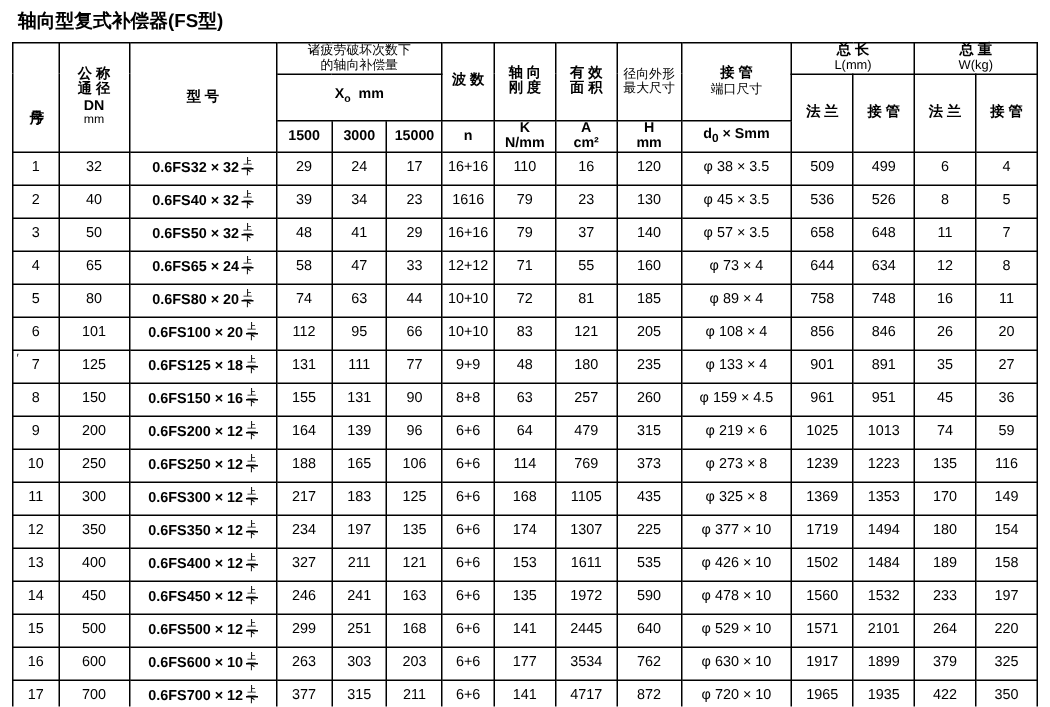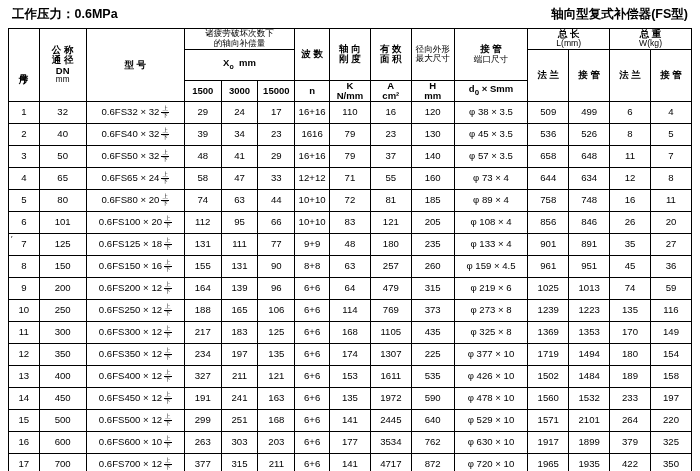--- a/index.html
+++ b/index.html
@@ -33,21 +33,21 @@
   .hdr-unit{font-size:8.2px;font-weight:normal;}
   .vert{
     writing-mode:vertical-rl;
     text-orientation:upright;
     letter-spacing:1px;
     display:inline-block;
     line-height:1;
   }
   .h-seq{height:72px;}
   tbody td{height:21px;font-size:9.6px;}
-  td.model{text-align:center;font-size:9.6px;white-space:nowrap;position:relative;}
+  td.model{text-align:center;font-size:9.6px;white-space:nowrap;position:relative;font-weight:bold;}
   .frac{
     display:inline-block;
     font-size:5.6px;
     line-height:1;
     vertical-align:middle;
     margin-left:2px;
     text-align:center;
   }
   .frac .num{display:block;border-bottom:1px solid #000;padding:0 1px;}
   .frac .den{display:block;padding:0 1px;}
@@ -72,21 +72,20 @@
   col.c-ljg{width:40px;}
   col.c-wfl{width:40px;}
   col.c-wjg{width:40px;}
 </style>
 </head>
 <body>
 
 <div class="page">
 
   <div class="topbar">
-    <div class="left">工作压力：0.6MPa</div>
     <div class="right">轴向型复式补偿器(FS型)</div>
   </div>
 
   <table class="main">
     <colgroup>
       <col class="c-seq">
         <col class="c-dn">
         <col class="c-model">
       <col class="c-x">
         <col class="c-x">
@@ -393,21 +392,21 @@
           <td>φ 426 × 10</td>
           <td>1502</td>
           <td>1484</td>
           <td>189</td>
           <td>158</td>
         </tr>
         <tr>
           <td>14</td>
           <td>450</td>
           <td class="model"><span>0.6FS450 × 12</span><span class="frac"><span class="num">上</span><span class="den">下</span></span></td>
-          <td>191</td>
+          <td>246</td>
           <td>241</td>
           <td>163</td>
           <td>6+6</td>
           <td>135</td>
           <td>1972</td>
           <td>590</td>
           <td>φ 478 × 10</td>
           <td>1560</td>
           <td>1532</td>
           <td>233</td>

